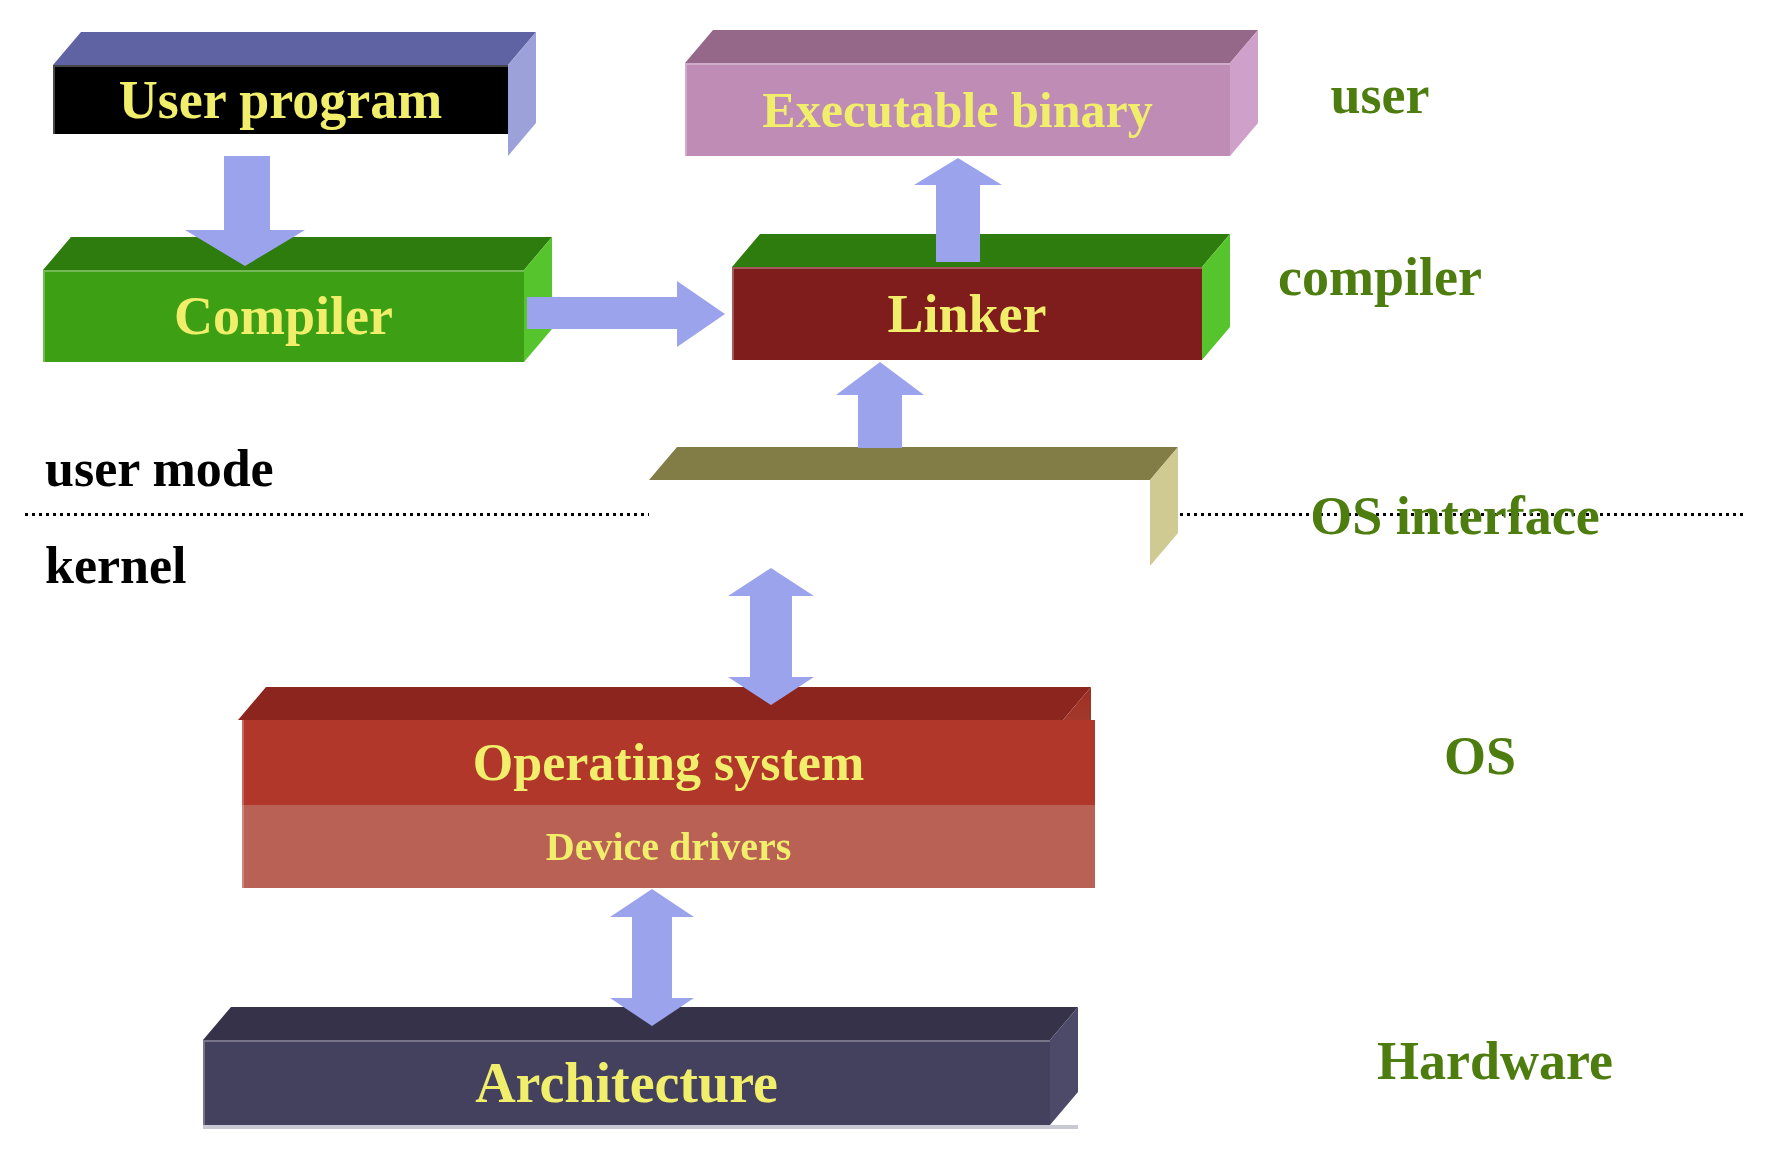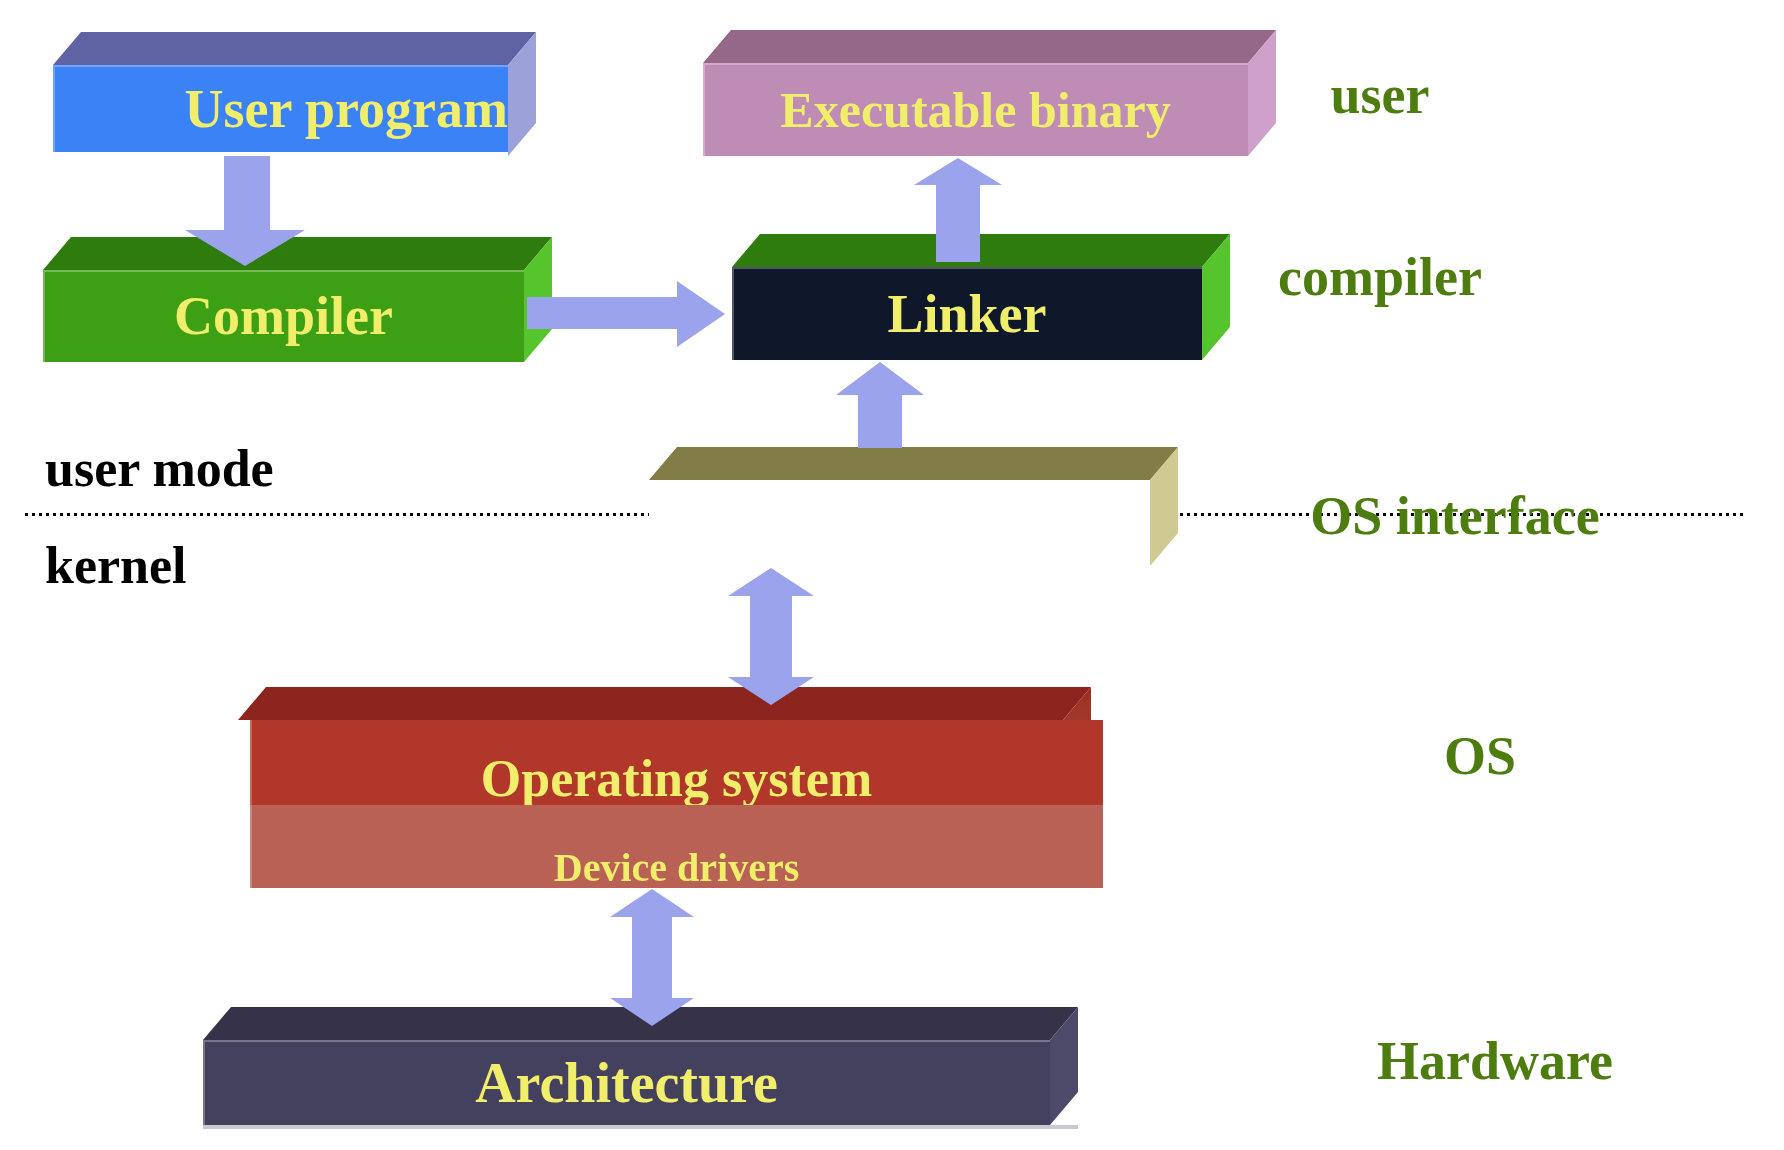--- a/index.html
+++ b/index.html
@@ -12,22 +12,22 @@
   
   .box3d { position:absolute; z-index:2; }
   .ftop  { position:absolute; left:0; top:0; height:33px;
            clip-path:polygon(28px 0, 100% 0, calc(100% - 28px) 100%, 0 100%); }
   .fside { position:absolute; top:0; width:28px;
            clip-path:polygon(100% 0, 100% calc(100% - 33px), 0 100%, 0 33px); }
   .ffront{ position:absolute; left:0; top:33px;
            display:flex; align-items:center; justify-content:center;
            box-shadow:inset 2px 2px 0 rgba(255,255,255,0.28); }
   .boxlabel { color:#f1ee6b; white-space:nowrap; line-height:1; }
-  .band { position:absolute; left:12px; width:100%;
-          display:flex; align-items:flex-end; justify-content:center;
+  .band { position:absolute; left:4px; width:100%;
+          display:flex; align-items:center; justify-content:center;
           box-shadow:inset 2px 0 0 rgba(255,255,255,0.25);font-family:Liberation Serif, serif; }
   
   .arrow { position:absolute; background:#9ca3ed; z-index:3; }
   
   .dots { position:absolute; height:3px; z-index:1;
           background-image:repeating-linear-gradient(to right,#000 0 3px,transparent 3px 7px); }
   
   .sidelabel { position:absolute; z-index:4; color:#4d7c0f; font-size:54px;
                line-height:1; text-align:center; white-space:nowrap; }
   .modelabel { position:absolute; z-index:4; color:#000000; font-size:52px;
@@ -38,45 +38,45 @@
 <body>
 
 <div id="canvas">
 
   <div class="dots" style="left:25px;  top:513px; width:624px;"></div>
   <div class="dots" style="left:1180px; top:513px; width:565px;"></div>
 
   <div class="box3d" style="left:53px; top:32px; width:483px; height:124px;">
     <div class="ftop" style="width:483px; background:#5f62a3;"></div>
     <div class="fside" style="left:455px; height:124px; background:#9da1da;"></div>
-    <div class="ffront" style="width:455px; height:87px; background:#3b82f6; font-size:54px;justify-content:flex-end;">
+    <div class="ffront" style="width:455px; height:69px; background:#000000; font-size:54px;">
       <span class="boxlabel">User program</span>
     </div>
   </div>
 
-  <div class="box3d" style="left:703px; top:30px; width:573px; height:126px;">
+  <div class="box3d" style="left:685px; top:30px; width:573px; height:126px;">
     <div class="ftop" style="width:573px; background:#956889;"></div>
     <div class="fside" style="left:545px; height:126px; background:#cfa0c9;"></div>
     <div class="ffront" style="width:545px; height:93px; background:#bf8cb6; font-size:50px;">
       <span class="boxlabel">Executable binary</span>
     </div>
   </div>
 
   <div class="box3d" style="left:43px; top:237px; width:509px; height:125px;">
     <div class="ftop" style="width:509px; background:#2e7c0d;"></div>
     <div class="fside" style="left:481px; height:125px; background:#56c42c;"></div>
     <div class="ffront" style="width:481px; height:92px; background:#3da014; font-size:54px;">
       <span class="boxlabel">Compiler</span>
     </div>
   </div>
 
   <div class="box3d" style="left:732px; top:234px; width:498px; height:126px;">
     <div class="ftop" style="width:498px; background:#2e7c0d;"></div>
     <div class="fside" style="left:470px; height:126px; background:#56c42c;"></div>
-    <div class="ffront" style="width:470px; height:93px; background:#0f172a; font-size:54px;">
+    <div class="ffront" style="width:470px; height:93px; background:#7f1d1d; font-size:54px;">
       <span class="boxlabel">Linker</span>
     </div>
   </div>
 
   <div class="box3d" style="left:649px; top:447px; width:529px; height:119px;">
     <div class="ftop" style="width:529px; background:#827c47;"></div>
     <div class="fside" style="left:501px; height:119px; background:#cfca92;"></div>
   </div>
 
   <div class="box3d" style="left:238px; top:687px; width:853px; height:201px;">

